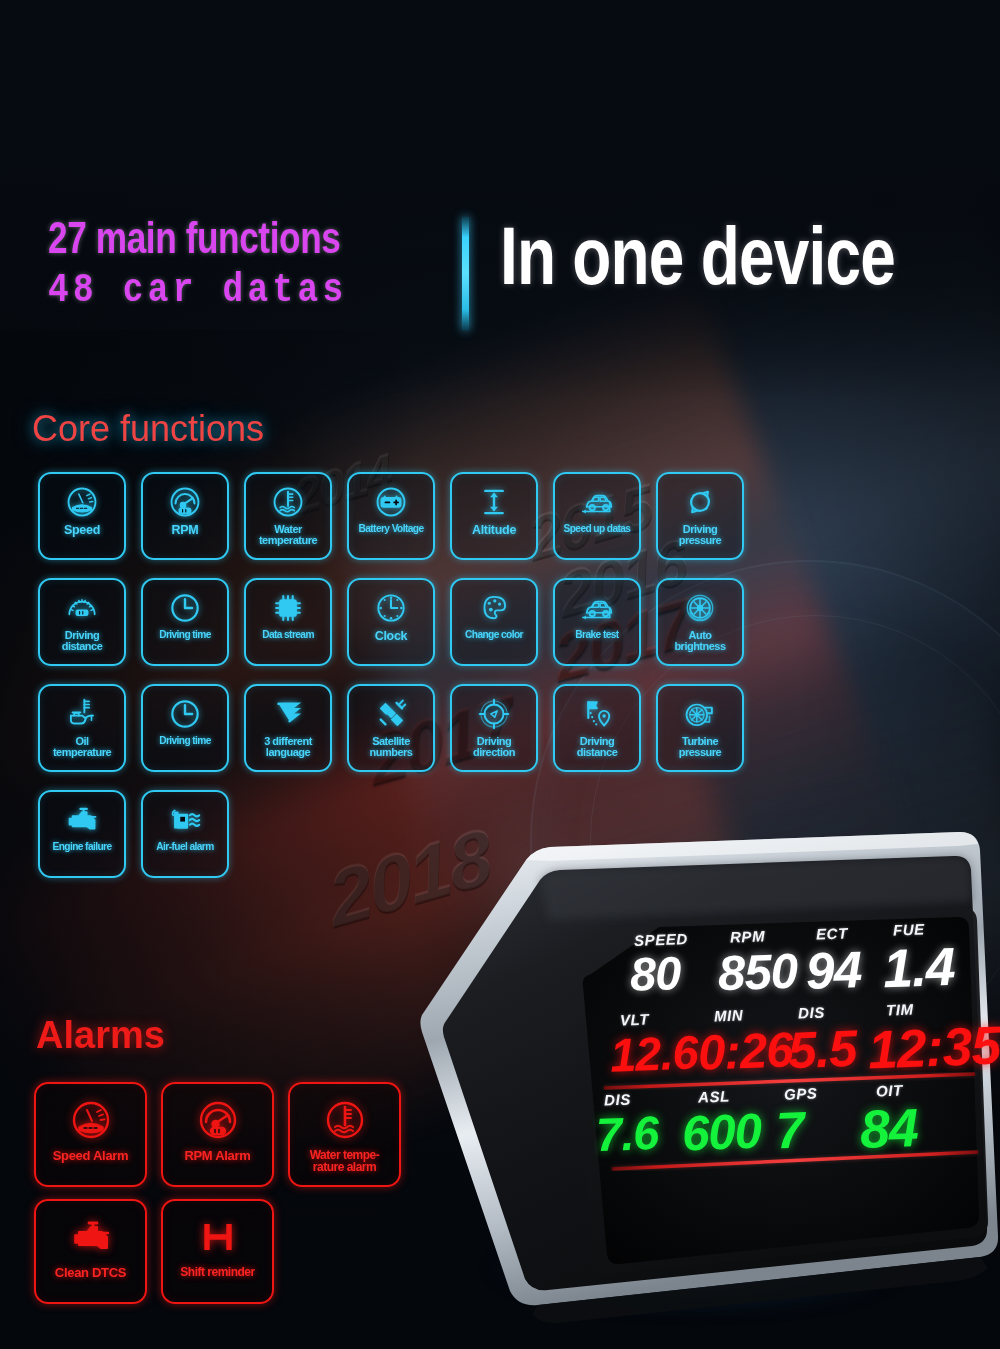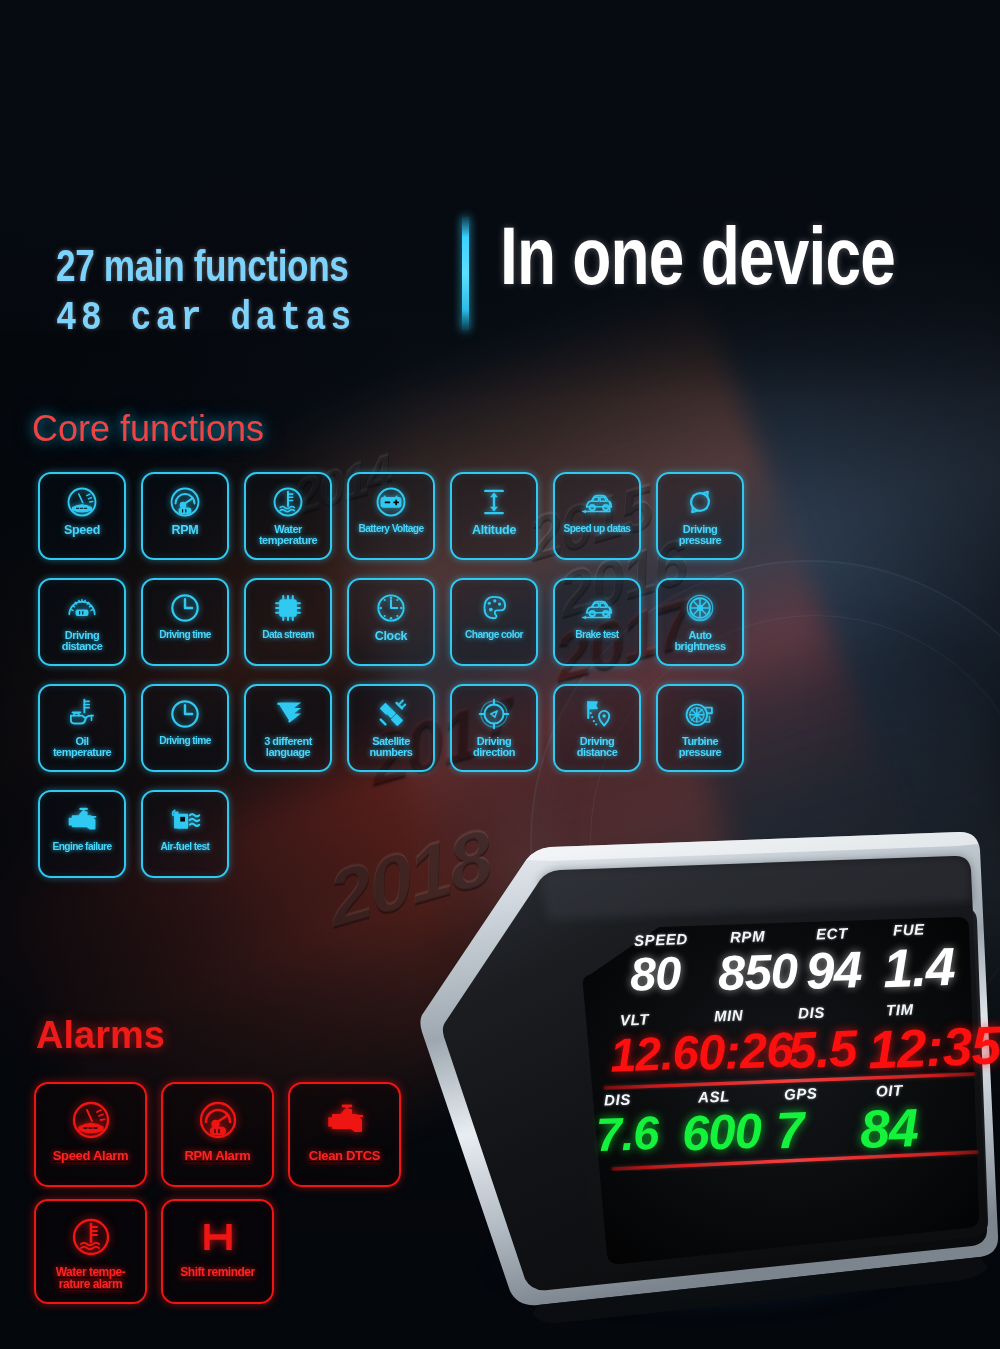--- a/index.html
+++ b/index.html
@@ -113,22 +113,22 @@
     text-align:center;
     font-size:66px; font-weight:300; letter-spacing:.5px;
     color:#2ec8f5;
     text-shadow:0 0 14px rgba(41,198,247,.75), 0 0 34px rgba(41,198,247,.35);
     white-space:nowrap;
   }
 
   
   .subband { position:absolute; left:0; right:0; top:215px; height:120px; }
   .sub-left {
-    position:absolute; left:56px; top:0; width:395px;
-    text-align:left; color:#7dd3fc;margin-top:28px;
+    position:absolute; left:48px; top:0; width:395px;
+    text-align:left; color:#d946ef;
   }
   .sub-l1 {
     font-size:44px; font-weight:bold; letter-spacing:-.5px;
     transform:scaleX(.80); transform-origin:left center;
     white-space:nowrap; line-height:1.06;
     text-shadow:0 0 6px rgba(255,255,255,.35);
   }
   .sub-l2 {
     font-family:"Liberation Mono", monospace;
     font-size:40px; font-weight:bold; letter-spacing:5px;
@@ -210,21 +210,21 @@
     column-gap:14px; row-gap:12px;
   }
   .atile {
     position:relative;
     border:2px solid #ee1512;
     border-radius:14px;
     background:rgba(12,3,3,.34);
     box-shadow:0 0 8px rgba(238,21,18,.5), inset 0 0 10px rgba(238,21,18,.1);
     display:flex; flex-direction:column;
     align-items:center; justify-content:flex-start;
-    padding-top:9px; overflow:hidden;text-decoration:underline;
+    padding-top:9px; overflow:hidden;
   }
   .atile .ic { height:54px; width:100%; display:flex; align-items:center; justify-content:center; }
   .atile .ic svg { display:block; filter:drop-shadow(0 0 4px rgba(238,21,18,.8)); }
   .atile .lab {
     margin-top:2px;
     font-size:13px; font-weight:bold; line-height:1.03;
     color:#fb2422; text-align:center;
     text-shadow:0 0 6px rgba(238,21,18,.9);
     letter-spacing:-.3px; white-space:pre-line; width:100%;
   }
@@ -594,21 +594,21 @@
           <svg width="38" height="38" viewBox="0 0 48 48" fill="none" stroke="#30c9f2" stroke-width="2.4" stroke-linecap="round" stroke-linejoin="round">
             <path d="M11 14 v20 h4 v-20 z" fill="#30c9f2" stroke="#30c9f2" stroke-width="1.6"></path>
         <path d="M15 17 h12 v17 h-12 z" fill="#30c9f2" stroke="#30c9f2" stroke-width="1.8"></path>
         <rect x="18" y="20" width="6" height="6" fill="#05090f" stroke="none"></rect>
         <path d="M11 12 q-4 2 -2 6" stroke-width="2.2"></path>
         <path d="M30 18 q3 -3 6 0 t6 0" stroke-width="2.6"></path>
         <path d="M30 24 q3 -3 6 0 t6 0" stroke-width="2.6"></path>
         <path d="M30 30 q3 -3 6 0 t6 0" stroke-width="2.6"></path>
           </svg>
         </div>
-        <div class="lab xs">Air-fuel test</div>
+        <div class="lab xs">Air-fuel alarm</div>
       </div>
     </div>
   <div id="alarm-grid">
       <div class="atile">
         <div class="ic">
           <svg width="48" height="48" viewBox="0 0 48 48" fill="none" stroke="#ee1512" stroke-width="2.4" stroke-linecap="round" stroke-linejoin="round">
             <circle cx="24" cy="24" r="17"></circle>
         <path d="M20 14 L25 25" stroke-width="2"></path>
         <path d="M30 16 l4-2 M32 20 l4-1.6 M33.5 24 l4.2-0.7" stroke-width="1.8"></path>
         <path d="M12 31 q12 -7 24 0 l0 3 q-12 5 -24 0 z" fill="#ee1512" stroke="#ee1512" stroke-width="1.4"></path>
@@ -626,40 +626,40 @@
         <circle cx="21.5" cy="28" r="3" fill="#ee1512"></circle>
         <rect x="17" y="32" width="14" height="6" rx="3" fill="#ee1512"></rect>
         <path d="M21 33.5 v3 M25 33.5 v3" stroke="#05090f" stroke-width="1.4"></path>
           </svg>
         </div>
         <div class="lab ">RPM Alarm</div>
       </div>
       <div class="atile">
         <div class="ic">
           <svg width="48" height="48" viewBox="0 0 48 48" fill="none" stroke="#ee1512" stroke-width="2.4" stroke-linecap="round" stroke-linejoin="round">
-            <path d="M12 22 h-4 v8 h4 z" fill="#ee1512" stroke="#ee1512" stroke-width="1.6"></path>
-        <path d="M12 19 h8 l4 -5 h6 v5 h5 l5 5 v11 h-6 l-4 -3 h-18 z" fill="#ee1512" stroke="#ee1512" stroke-width="2" stroke-linejoin="round"></path>
-        <path d="M22 10 h8 M26 10 v4" stroke-width="2.8"></path>
-        <path d="M36 20 h5" stroke-width="2.4"></path>
-          </svg>
-        </div>
-        <div class="lab ">Clean DTCS</div>
-      </div>
-      <div class="atile">
-        <div class="ic">
-          <svg width="48" height="48" viewBox="0 0 48 48" fill="none" stroke="#ee1512" stroke-width="2.4" stroke-linecap="round" stroke-linejoin="round">
             <circle cx="24" cy="24" r="17"></circle>
         <path d="M24 11 v18" stroke-width="2.6"></path>
         <path d="M24 14 h6 M24 18 h6 M24 22 h6" stroke-width="2"></path>
         <path d="M14 31 q3 -2.6 6 0 t6 0 t6 0" stroke-width="2"></path>
         <path d="M14 35 q3 -2.6 6 0 t6 0 t6 0" stroke-width="2"></path>
           </svg>
         </div>
         <div class="lab sm">Water tempe-
 rature alarm</div>
+      </div>
+      <div class="atile">
+        <div class="ic">
+          <svg width="48" height="48" viewBox="0 0 48 48" fill="none" stroke="#ee1512" stroke-width="2.4" stroke-linecap="round" stroke-linejoin="round">
+            <path d="M12 22 h-4 v8 h4 z" fill="#ee1512" stroke="#ee1512" stroke-width="1.6"></path>
+        <path d="M12 19 h8 l4 -5 h6 v5 h5 l5 5 v11 h-6 l-4 -3 h-18 z" fill="#ee1512" stroke="#ee1512" stroke-width="2" stroke-linejoin="round"></path>
+        <path d="M22 10 h8 M26 10 v4" stroke-width="2.8"></path>
+        <path d="M36 20 h5" stroke-width="2.4"></path>
+          </svg>
+        </div>
+        <div class="lab ">Clean DTCS</div>
       </div>
       <div class="atile">
         <div class="ic">
           <svg width="48" height="48" viewBox="0 0 48 48" fill="none" stroke="#ee1512" stroke-width="2.4" stroke-linecap="round" stroke-linejoin="round">
             <g stroke="#ee1512" stroke-width="5.4" stroke-linecap="butt">
         <path d="M13 11 v26 M35 11 v26 M13 24 h22"></path>
             </g>
           </svg>
         </div>
         <div class="lab sm">Shift reminder</div>

